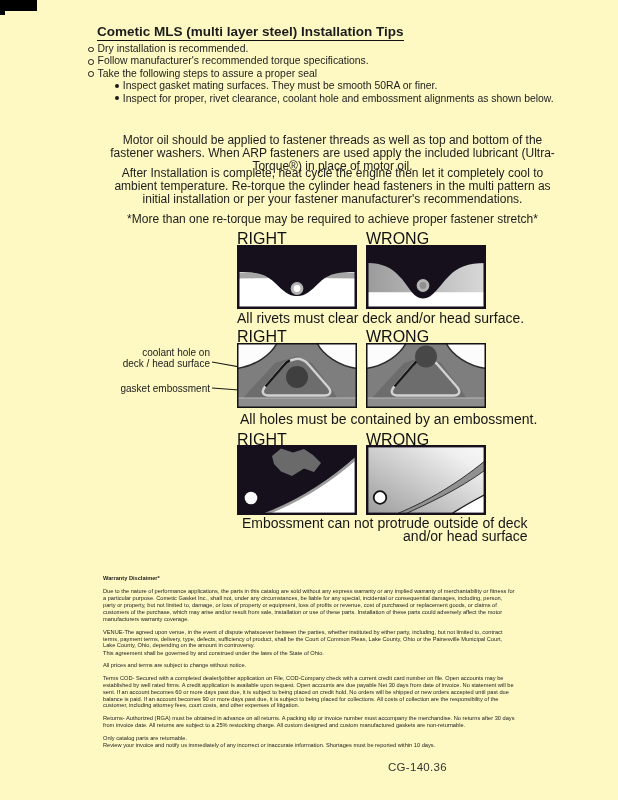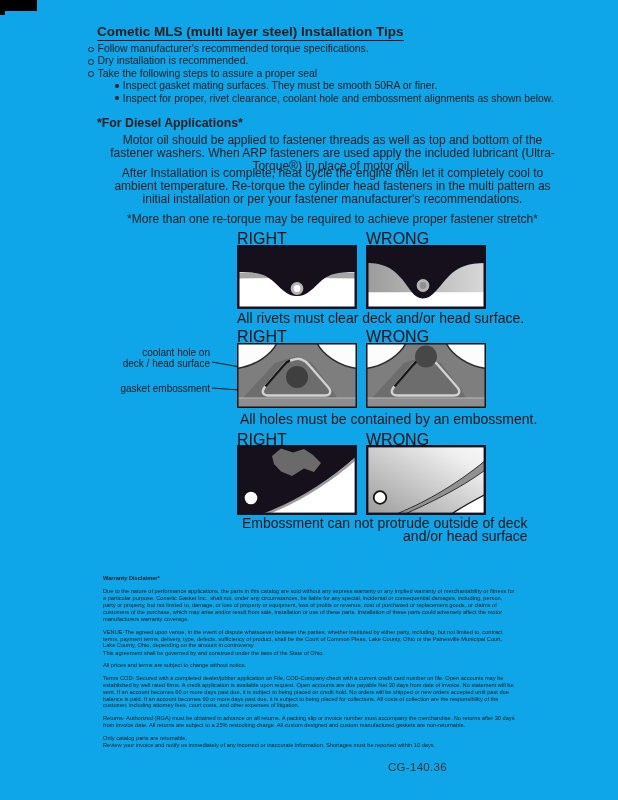--- a/index.html
+++ b/index.html
@@ -1,16 +1,16 @@
 <!DOCTYPE html>
 <html><head>
 <meta charset="utf-8">
 <style>
   html,body{margin:0;padding:0;background:#ffffff;}
-  .page{position:relative;width:618px;height:800px;background:#0ea5e9;overflow:hidden;
+  .page{position:relative;width:618px;height:800px;background:#fef9c3;overflow:hidden;
         font-family:"Liberation Sans",sans-serif;color:#1c1c1c;}
   .corner-mark{position:absolute;left:0;top:0;width:37px;height:11px;background:#000;}
   .corner-mark2{position:absolute;left:0;top:0;width:5px;height:15px;background:#000;}
 
   .title{position:absolute;left:97px;top:24px;font-size:13.5px;font-weight:bold;
          border-bottom:1.6px solid #111;padding-bottom:1px;letter-spacing:0;}
 
   .bullets{position:absolute;left:88px;top:43px;width:480px;font-size:10.4px;line-height:12.4px;}
   .brow{display:flex;}
   .brow.sub{margin-left:27px;}
@@ -44,41 +44,40 @@
 <div class="page">
 
   <div class="corner-mark"></div>
   <div class="corner-mark2"></div>
 
   <div class="title">Cometic MLS (multi layer steel) Installation Tips</div>
 
   <div class="bullets">
     <div class="brow">
       <span class="omark"></span>
-      <span>Follow manufacturer's recommended torque specifications.</span>
+      <span>Dry installation is recommended.</span>
     </div>
     <div class="brow">
       <span class="omark"></span>
-      <span>Dry installation is recommended.</span>
+      <span>Follow manufacturer's recommended torque specifications.</span>
     </div>
     <div class="brow">
       <span class="omark"></span>
       <span>Take the following steps to assure a proper seal</span>
     </div>
     <div class="brow sub">
       <span class="fmark"></span>
       <span>Inspect gasket mating surfaces.  They must be smooth 50RA or finer.</span>
     </div>
     <div class="brow sub">
       <span class="fmark"></span>
       <span>Inspect for proper, rivet clearance, coolant hole and embossment alignments as shown below.</span>
     </div>
   </div>
 
-  <div class="diesel-h">*For Diesel Applications*</div>
   <div class="para p1">Motor oil should be applied to fastener threads as well as top and bottom of the fastener washers. When ARP fasteners are used apply the included lubricant (Ultra-Torque®) in place of motor oil.</div>
   <div class="para p2">After Installation is complete, heat cycle the engine then let it completely cool to ambient temperature. Re-torque the cylinder head fasteners in the multi pattern as initial installation or per your fastener manufacturer's recommendations.</div>
   <div class="para p3">*More than one re-torque may be required to achieve proper fastener stretch*</div>
 
   <div class="fig-label" style="left:237px;top:230px;">RIGHT</div>
   <div class="fig-label" style="left:366px;top:230px;">WRONG</div>
 
   <svg class="figsvg" style="left:237px;top:245px;" width="120" height="64" viewBox="0 0 120 64">
     <rect x="0" y="0" width="120" height="64" fill="#ffffff"></rect>
     <polygon points="0,27.5 38,27.5 43,33 0,33.5" fill="#a6a6a6"></polygon>

